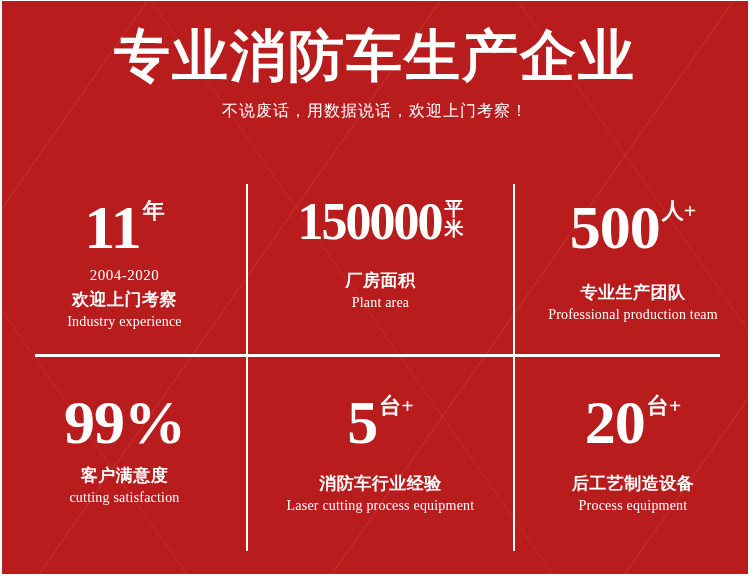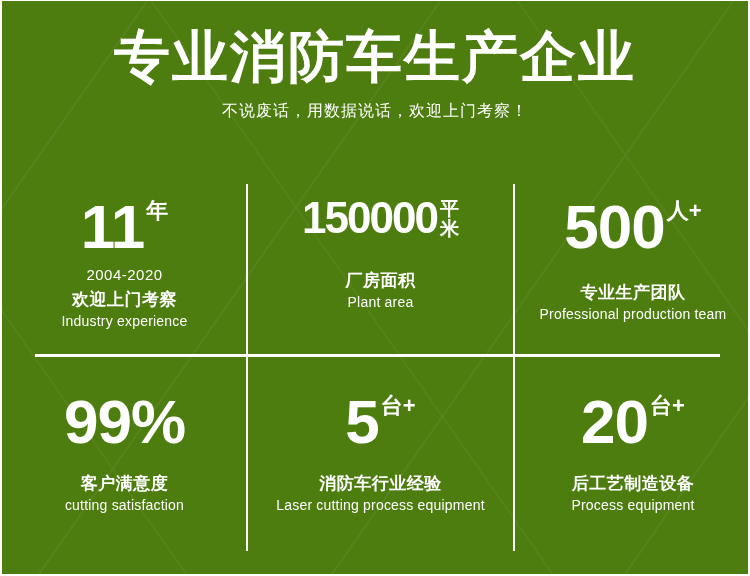--- a/index.html
+++ b/index.html
@@ -9,29 +9,30 @@
     background: #ffffff;
   }
   body {
     font-family: "Liberation Sans", "DejaVu Sans", sans-serif;
   }
 
   .banner {
     position: relative;
     width: 750px;
     height: 576px;
-    background: #4d7c0f;
+    background: #b91c1c;
     overflow: hidden;
     box-sizing: border-box;
     border-left: 2px solid #ffffff;
     border-right: 2px solid #ffffff;
     border-top: 1px solid #ffffff;
     border-bottom: 2px solid #ffffff;
     color: #ffffff;
     user-select: none;
+    font-family: Liberation Serif, serif;
   }
 
   
   .watermark {
     position: absolute;
     inset: 0;
     pointer-events: none;
     opacity: 0.05;
     background:
       repeating-linear-gradient(125deg,
@@ -122,21 +123,21 @@
     justify-content: center;
     line-height: 1;
   }
   .bignum {
     font-size: 62px;
     font-weight: 700;
     letter-spacing: -1px;
     line-height: 1;
     display: block;
   }
-  .bignum.wide { font-size: 44px; letter-spacing: -2px; }
+  .bignum.wide { font-size: 52px; letter-spacing: -2px; }
 
   
   .unit-sup {
     font-size: 22px;
     font-weight: 700;
     line-height: 1;
     margin-left: 2px;
     margin-top: 4px;
     white-space: nowrap;
     display: inline-block;
@@ -207,38 +208,38 @@
     </div>
 
     <div class="cell r1">
       <div class="numline">
         <span class="bignum wide">150000</span>
         <span class="unit-stack">
           <span>平</span>
           <span>米</span>
         </span>
       </div>
-      <div class="cn-label" style="margin-top:30px;">厂房面积</div>
+      <div class="cn-label" style="margin-top:22px;">厂房面积</div>
       <div class="en-label">Plant area</div>
     </div>
 
     <div class="cell r1">
       <div class="numline">
         <span class="bignum">500</span>
         <span class="unit-sup">人+</span>
       </div>
       <div class="cn-label" style="margin-top:24px;">专业生产团队</div>
       <div class="en-label">Professional production team</div>
     </div>
 
     <div class="cell r2">
       <div class="numline">
         <span class="bignum">99%</span>
       </div>
-      <div class="cn-label" style="margin-top:20px;">客户满意度</div>
+      <div class="cn-label" style="margin-top:12px;">客户满意度</div>
       <div class="en-label">cutting satisfaction</div>
     </div>
 
     <div class="cell r2">
       <div class="numline">
         <span class="bignum">5</span>
         <span class="unit-sup">台+</span>
       </div>
       <div class="cn-label" style="margin-top:20px;">消防车行业经验</div>
       <div class="en-label">Laser cutting process equipment</div>

